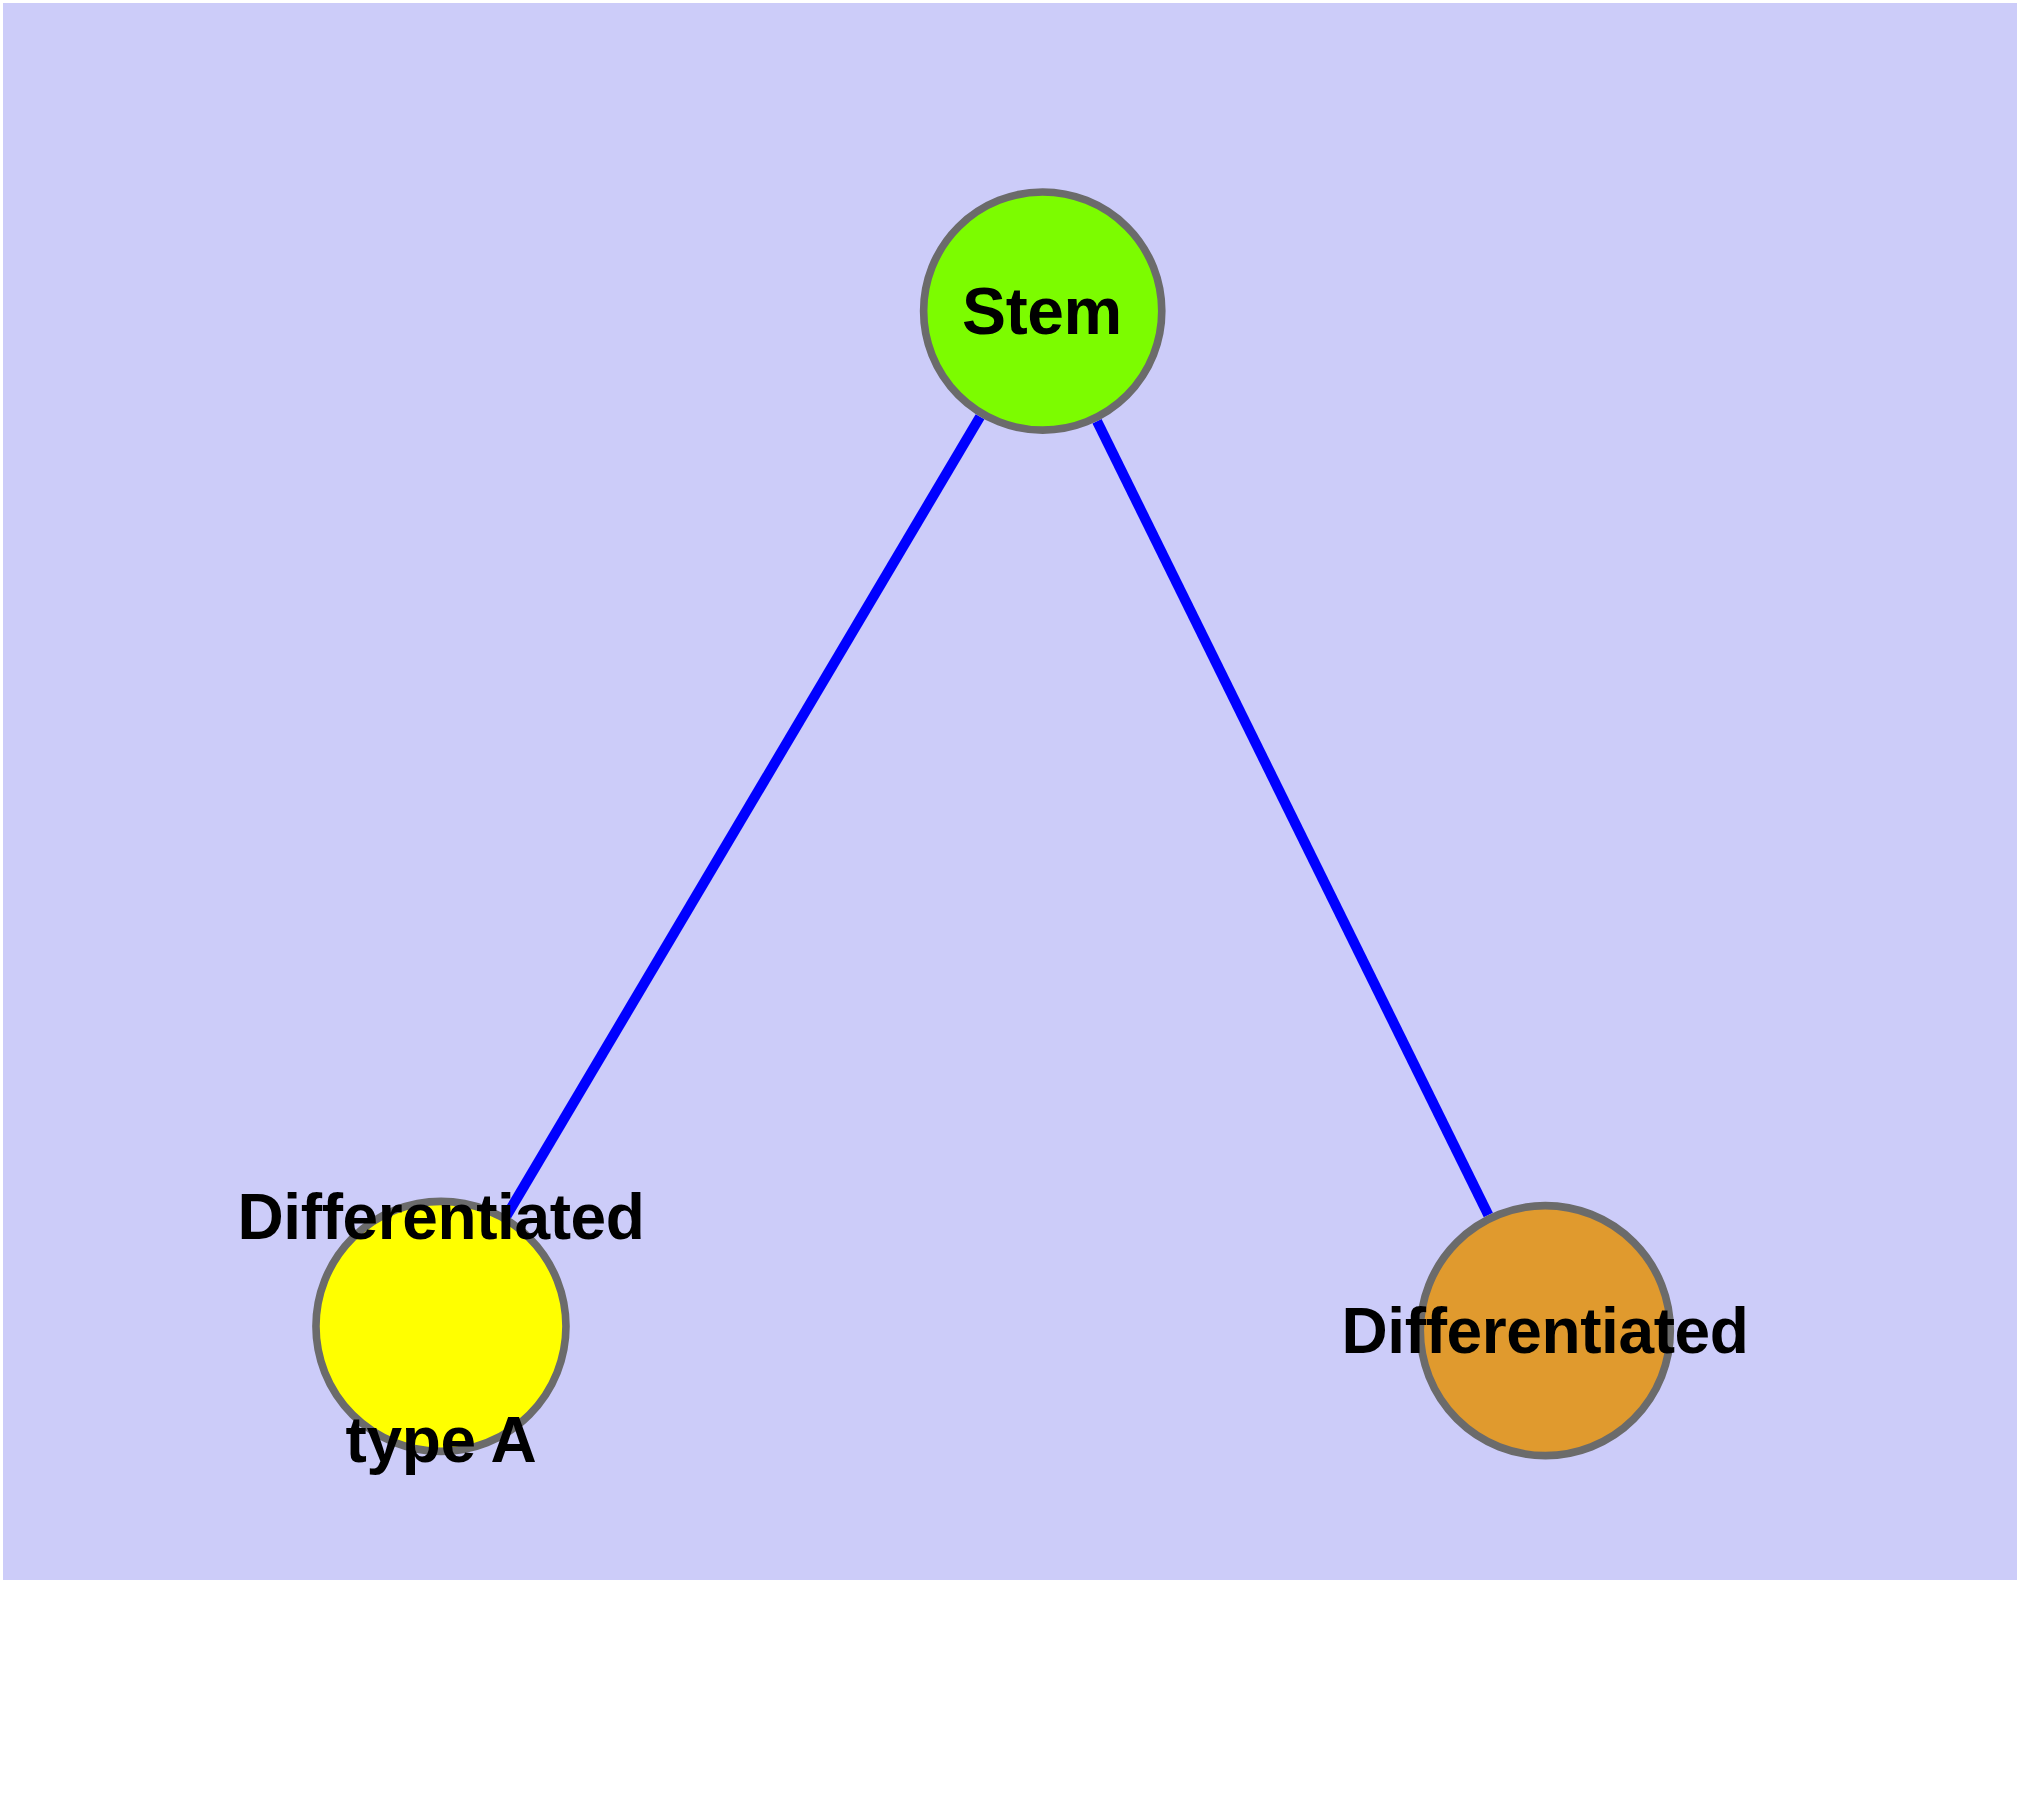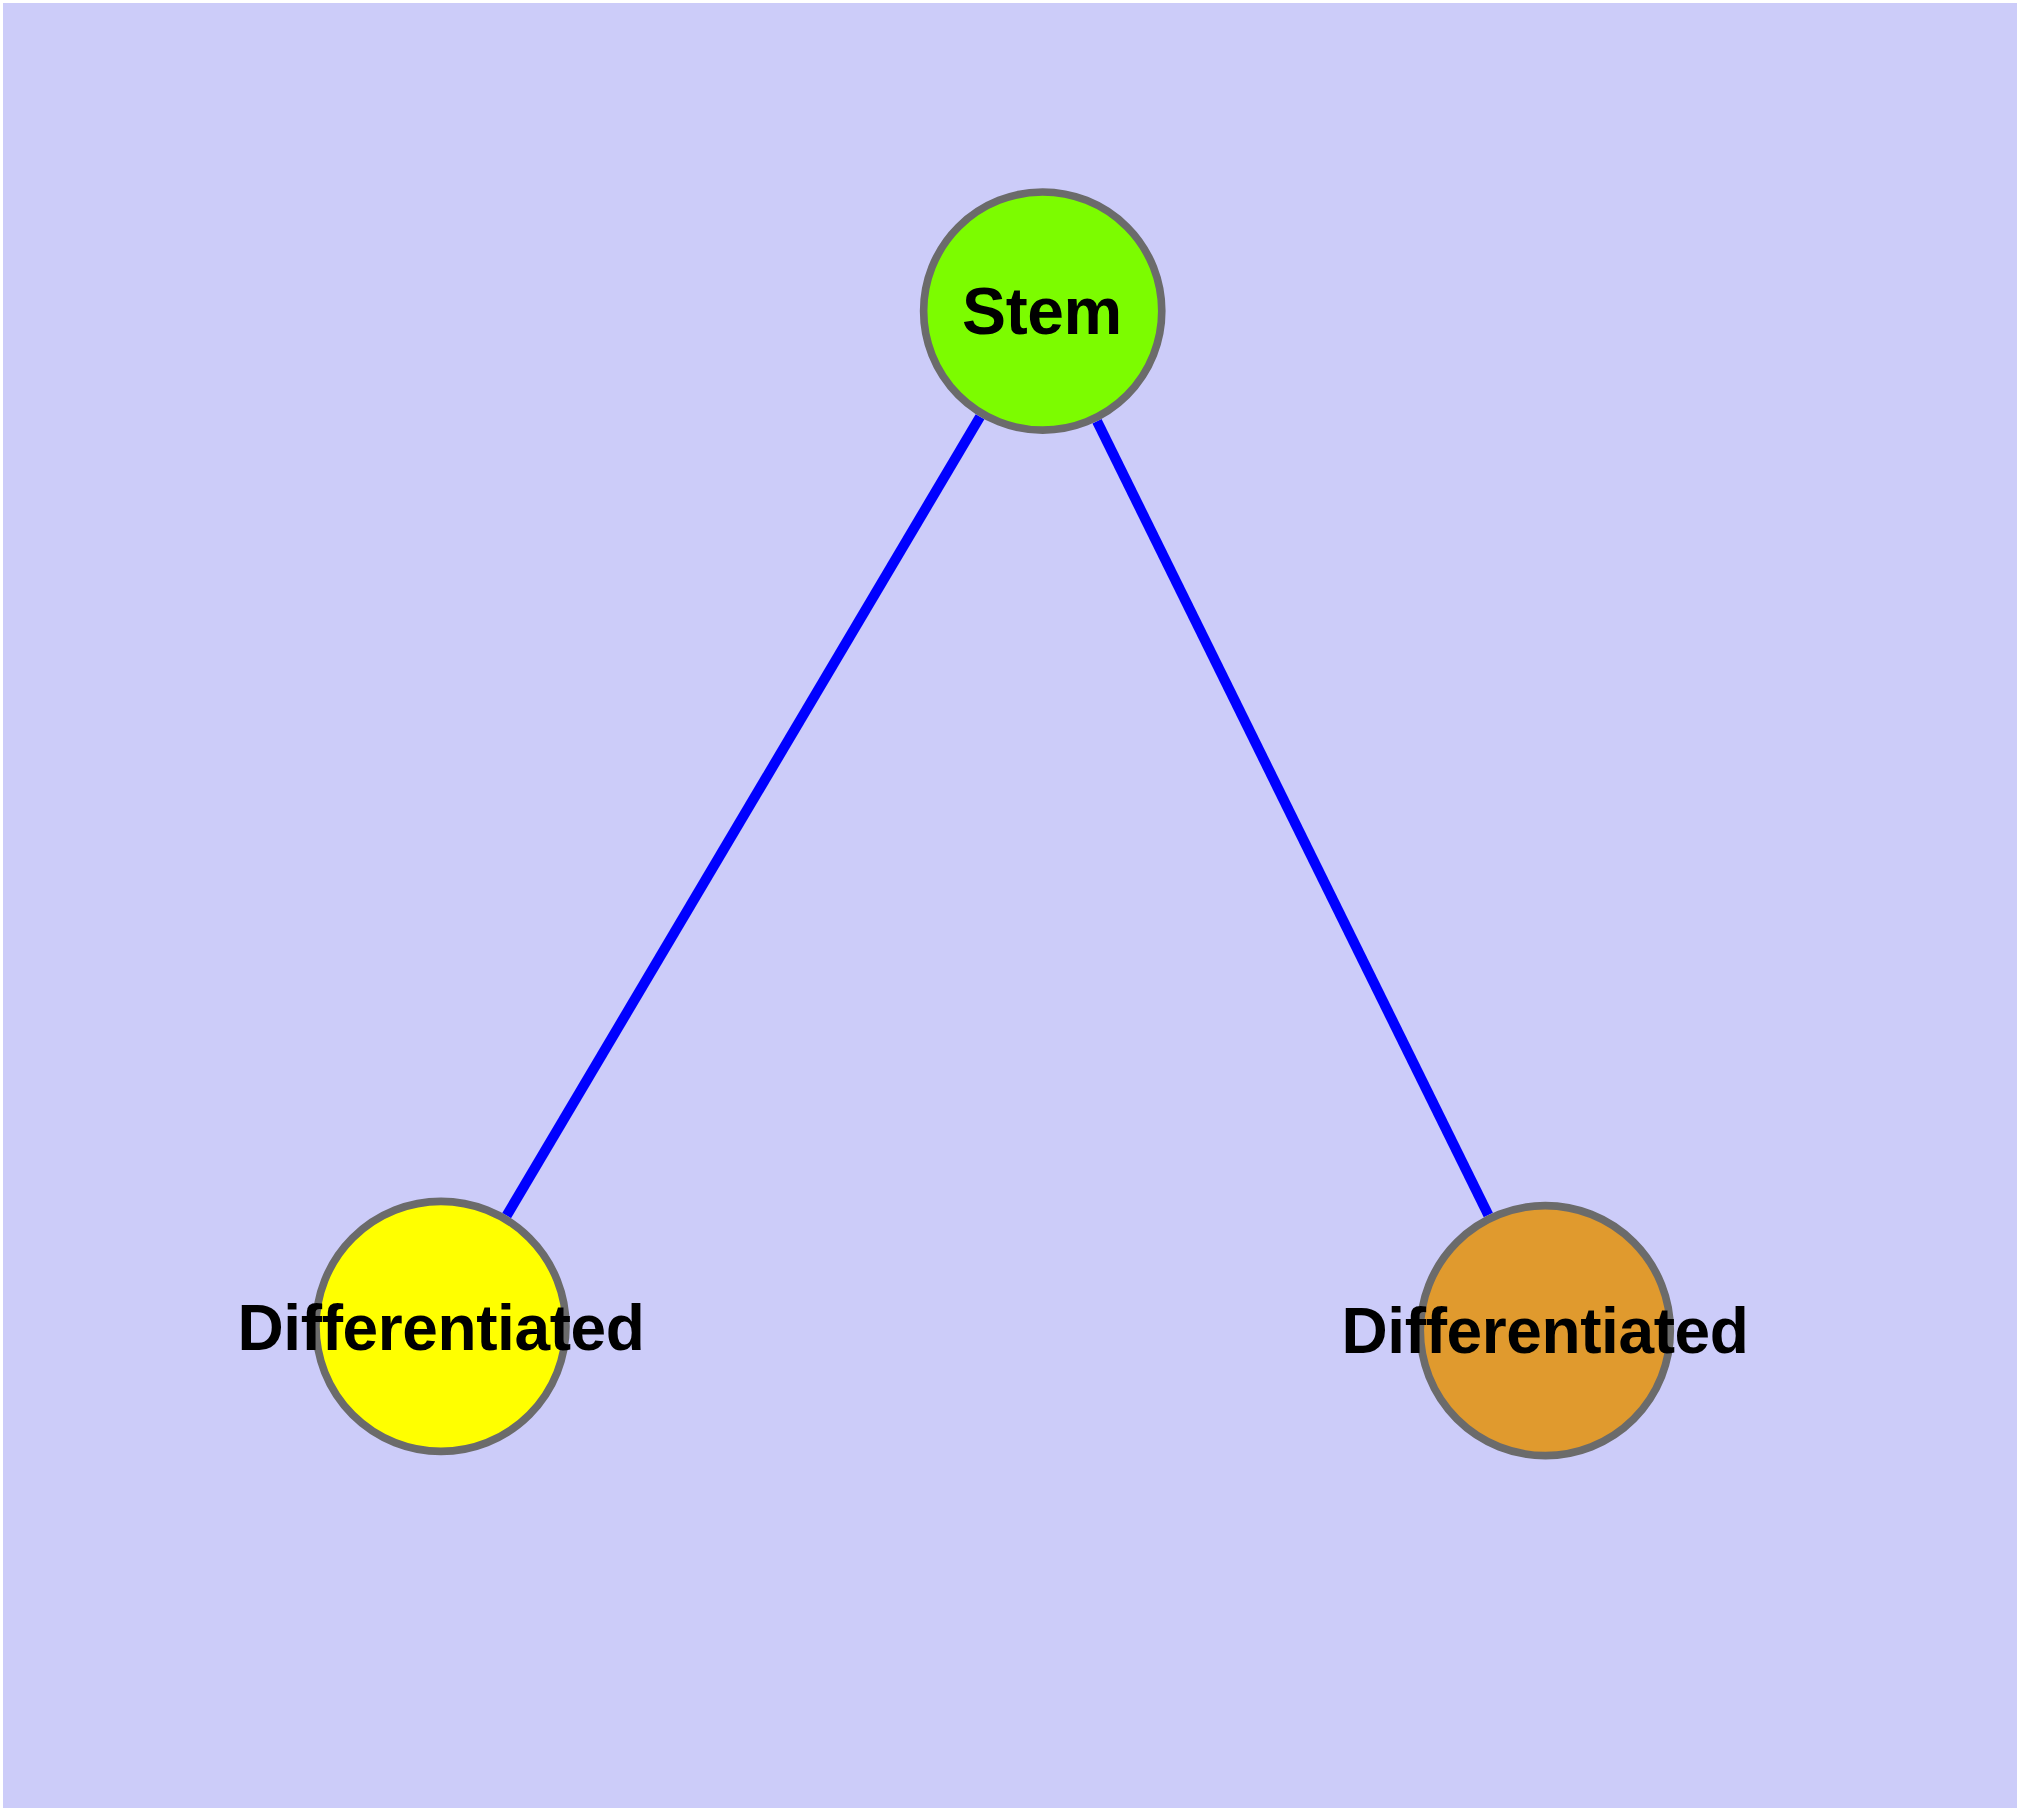--- a/index.html
+++ b/index.html
@@ -3,21 +3,21 @@
 <meta charset="utf-8">
 <style>
   html, body {
     margin: 0;
     padding: 0;
     background: #ffffff;
   }
   #canvas {
     position: relative;
     width: 2021px;
-    height: 1812px;
+    height: 1580px;
     background: #ffffff;
     overflow: hidden;
     font-family: "Liberation Sans", sans-serif;
   }
   #plot-area {
     position: absolute;
     left: 3.4px;
     top: 3.4px;
     width: 2014px;
     height: 1805px;
@@ -78,20 +78,21 @@
       <circle cx="1230" cy="367" r="140.5" fill="#7cfc00" stroke="#6b6b6b" stroke-width="9"></circle>
       <circle cx="520" cy="1565" r="147.5" fill="#ffff00" stroke="#6b6b6b" stroke-width="9"></circle>
       <circle cx="1823" cy="1570" r="147.5" fill="#e09a2e" stroke="#6b6b6b" stroke-width="9"></circle>
     </g>
   </svg>
 
   <div class="node-label label-stem">Stem</div>
 
   <div class="node-label label-a">
     <div>Differentiated</div>
+    <div>type A</div>
   </div>
 
   <div class="node-label label-b">
     <div>Differentiated</div>
   </div>
 
 </div>
 
 
 </body></html>

